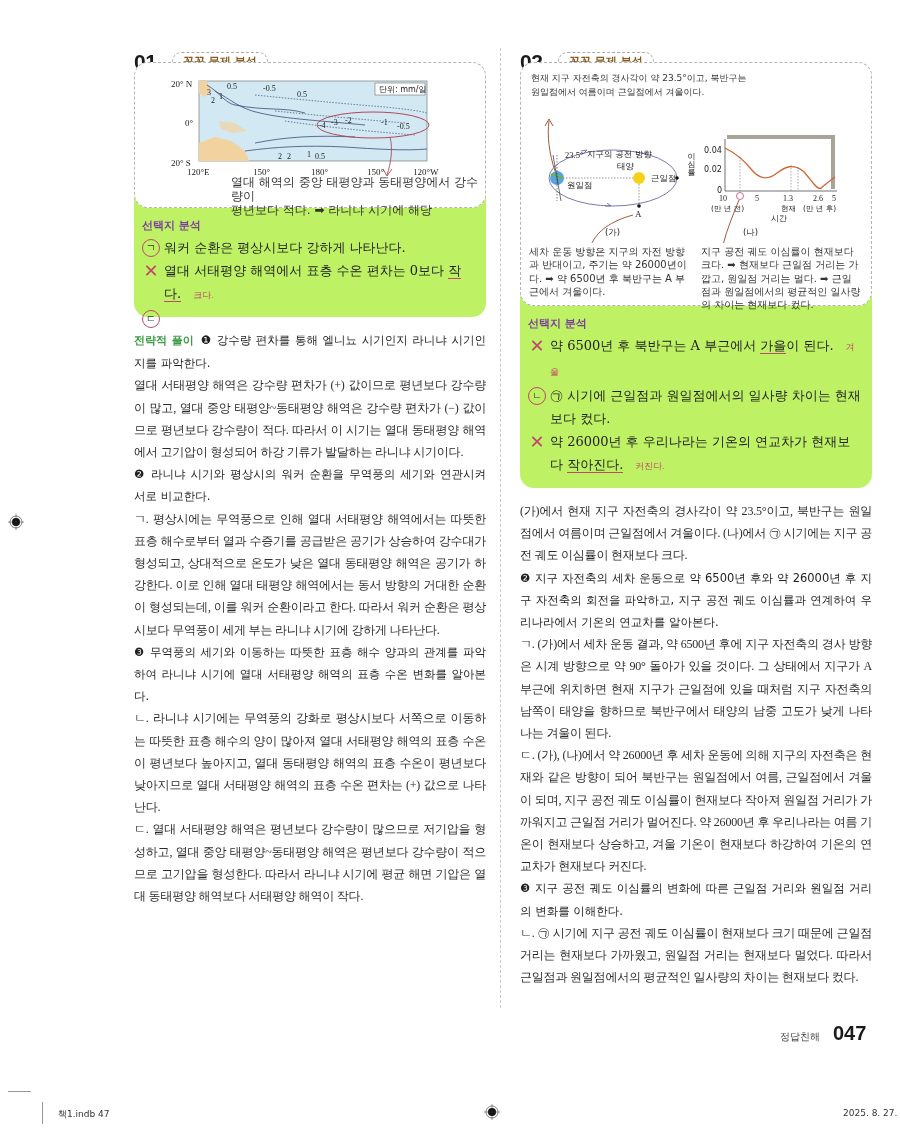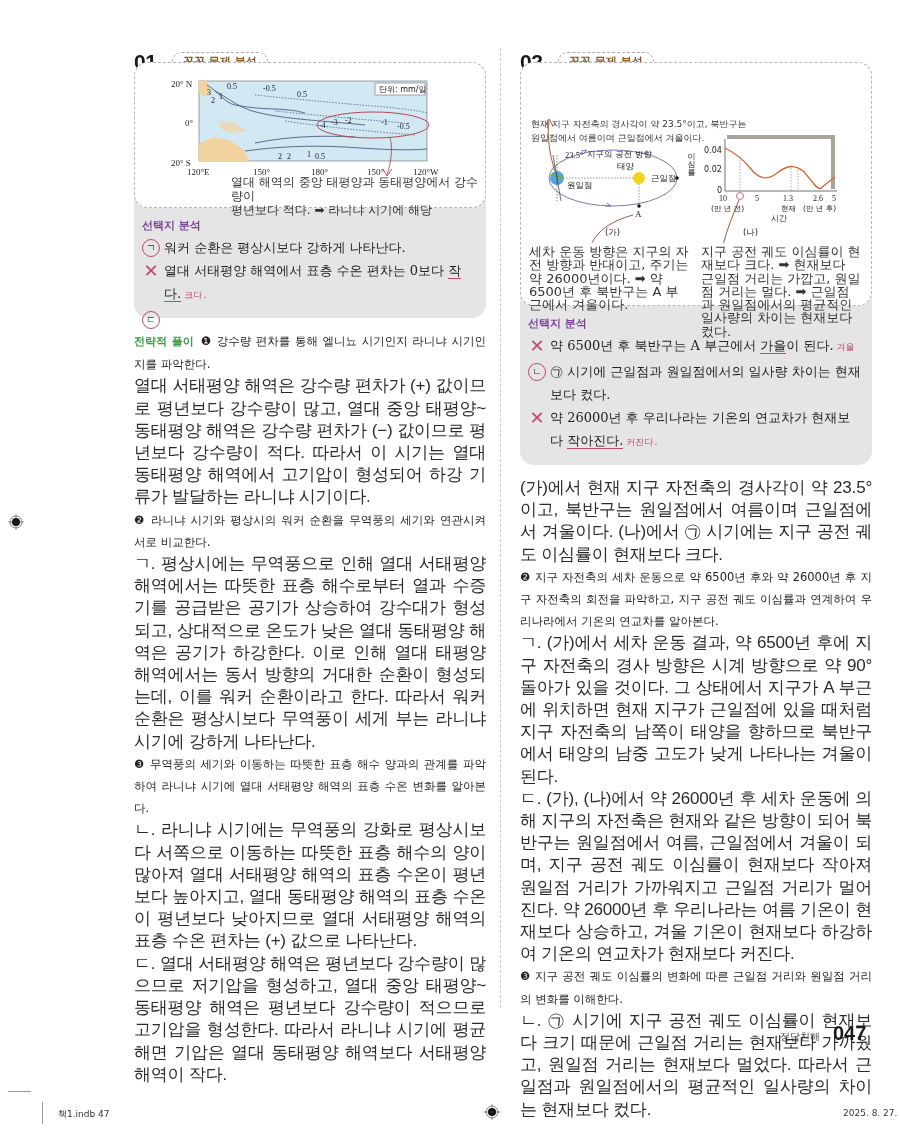--- a/index.html
+++ b/index.html
@@ -9,44 +9,44 @@
   .col { position: absolute; top: 48px; width: 352px; }
   .col-left { left: 134px; }
   .col-right { left: 520px; }
 
   .q-head { position: relative; height: 26px; }
   .q-num { position: absolute; left: 0; top: 2px; font-family: "Liberation Sans", sans-serif; font-weight: bold; font-size: 21px; color: #1a1a1a; letter-spacing: -0.5px; }
   .q-dash { position: absolute; left: 30px; top: 15px; width: 8px; border-top: 1px solid #888; }
   .q-tag { position: absolute; left: 38px; top: 4px; padding: 1px 10px; border: 1px dashed #aaa; border-radius: 12px; font-size: 11px; font-weight: bold; color: #8a5a1e; background: #fff; }
 
   .analysis-box { position: relative; margin-top: -12px; margin-left: 36px; border: 1px dashed #b5b5b5; border-radius: 14px; background: #fff; }
-  .choice-box { background: #e5e5e5; border-radius: 0 0 14px 14px; padding: 12px 10px 10px 8px; margin-top: -16px; padding-top: 26px; }
+  .choice-box { background: #bef264; border-radius: 0 0 14px 14px; padding: 12px 10px 10px 8px; margin-top: -16px; padding-top: 26px; }
   .col-left .choice-box { margin-left: 0; }
   .choice-title { font-size: 11px; font-weight: bold; color: #7b3f9e; margin-bottom: 3px; }
   .choice { position: relative; font-family: "DejaVu Serif", "Liberation Serif", serif; font-size: 13px; line-height: 23px; padding-left: 22px; color: #222; }
   .choice .mark { position: absolute; left: 0; top: 3px; width: 18px; height: 18px; }
   .mark-circle { border: 1.6px solid #c04a6c; border-radius: 50%; font-size: 10px; line-height: 15px; text-align: center; font-family: "DejaVu Sans", sans-serif; color: #333; }
   .mark-x { color: #c04a6c; font-size: 18px; line-height: 18px; font-family: "DejaVu Sans", sans-serif; text-align: center; }
-  .fix { font-family: Liberation Mono, monospace; font-size: 9px; color: #c04a6c; margin-left: 3px; }
+  .fix { font-family: Liberation Serif, serif; font-size: 9px; color: #c04a6c; margin-left: 12px; }
   .uline { border-bottom: 1px solid #c04a6c; }
 
   .solution { margin-top: 12px; font-size: 12px; line-height: 22.2px; color: #2a2a2a; text-align: justify; }
   .solution p { margin: 0; }
   .sol-label { color: #3d9a45; font-weight: bold; font-size: 11px; margin-right: 6px; }
   .step { font-family: "DejaVu Sans", sans-serif; font-size: 11.5px; color: #222; }
-  .body { font-family: Liberation Sans, sans-serif; font-size: 17px; letter-spacing: -0.2px; }
+  .body { font-family: Liberation Serif, serif; font-size: 12px; letter-spacing: -0.2px; }
 
   .divider { position: absolute; left: 500px; top: 48px; height: 960px; border-left: 1px dashed #c8c8c8; }
 
   .map-wrap { position: relative; height: 140px; }
   .map-note { position: absolute; left: 80px; top: 112px; font-size: 12px; line-height: 14px; color: #333; margin-left: 16px; }
 
   .fig2-wrap { position: relative; height: 238px; }
-  .fig2-top { position: absolute; left: 10px; top: 8px; font-size: 9px; line-height: 14px; color: #333; margin-top: 46px; }
-  .fig2-note { position: absolute; top: 182px; font-size: 13px; line-height: 13.3px; color: #333; width: 160px; }
+  .fig2-top { position: absolute; left: 10px; top: 8px; font-size: 9px; line-height: 14px; color: #333; }
+  .fig2-note { position: absolute; top: 182px; font-size: 10px; line-height: 13.3px; color: #333; width: 160px; }
 
   .footer-brand { position: absolute; left: 780px; top: 1030px; font-size: 10px; color: #444; }
   .footer-page { position: absolute; left: 833px; top: 1022px; font-family: "Liberation Sans", sans-serif; font-size: 20px; font-weight: bold; color: #1a1a1a; }
   .slug-line { position: absolute; left: 8px; top: 1091px; width: 23px; border-top: 1px solid #999; }
   .slug-bar { position: absolute; left: 42px; top: 1102px; height: 22px; border-left: 1px solid #999; }
   .slug-file { position: absolute; left: 58px; top: 1108px; font-size: 9px; color: #333; }
   .slug-date { position: absolute; left: 843px; top: 1108px; font-size: 9px; color: #333; }
   .regmark { position: absolute; width: 16px; height: 16px; }
 </style>
 </head>

